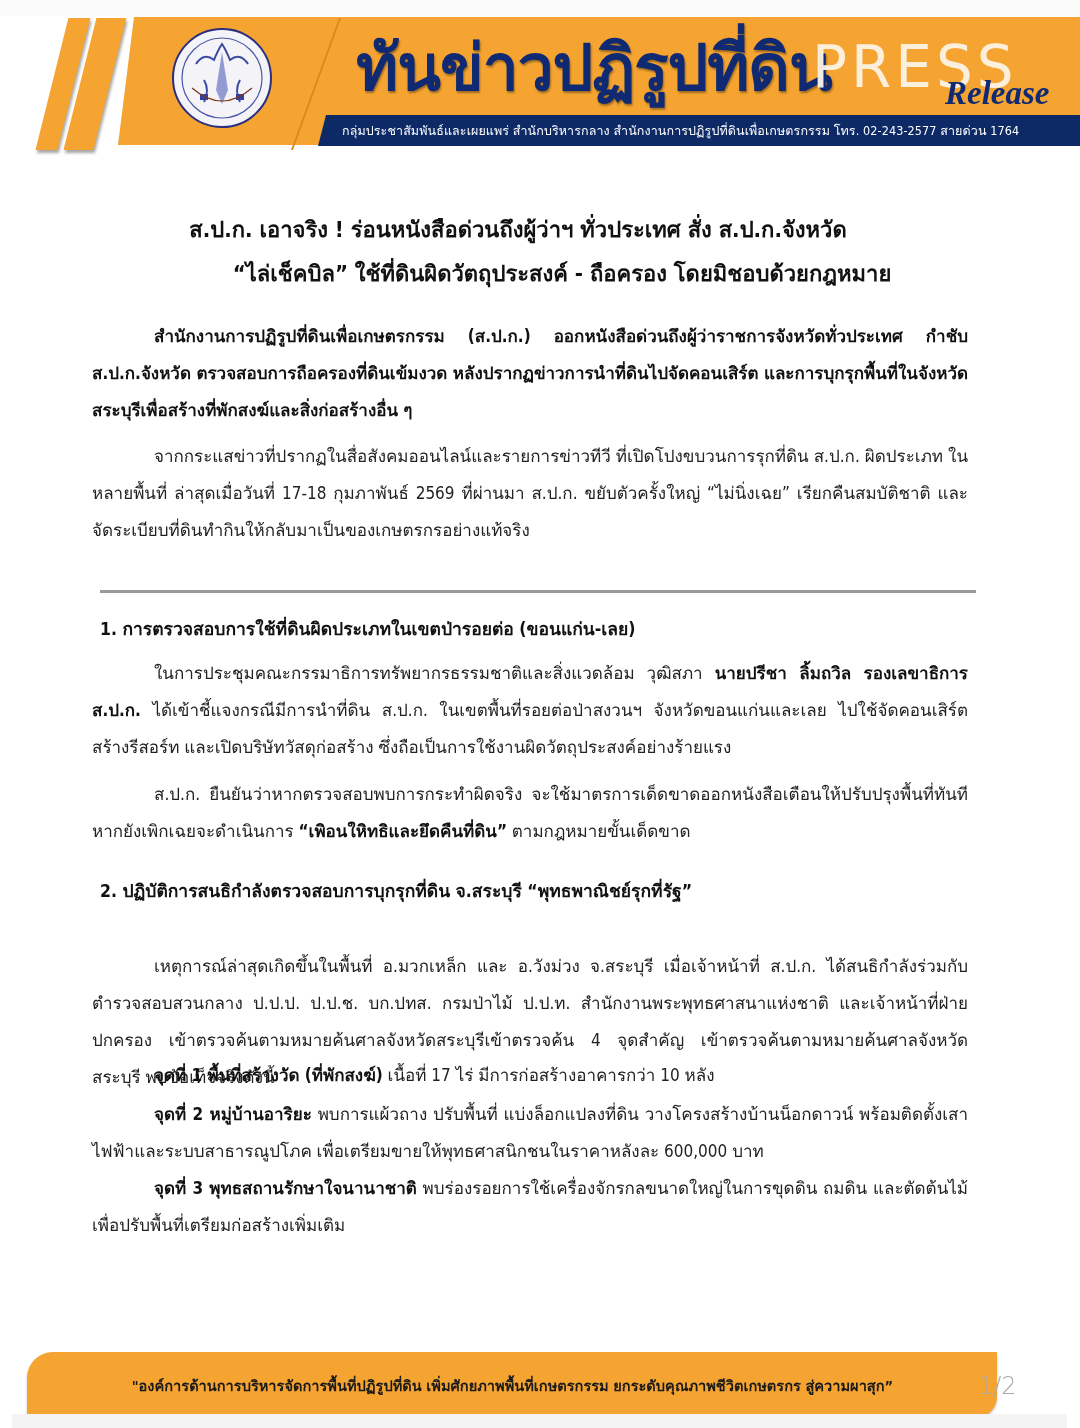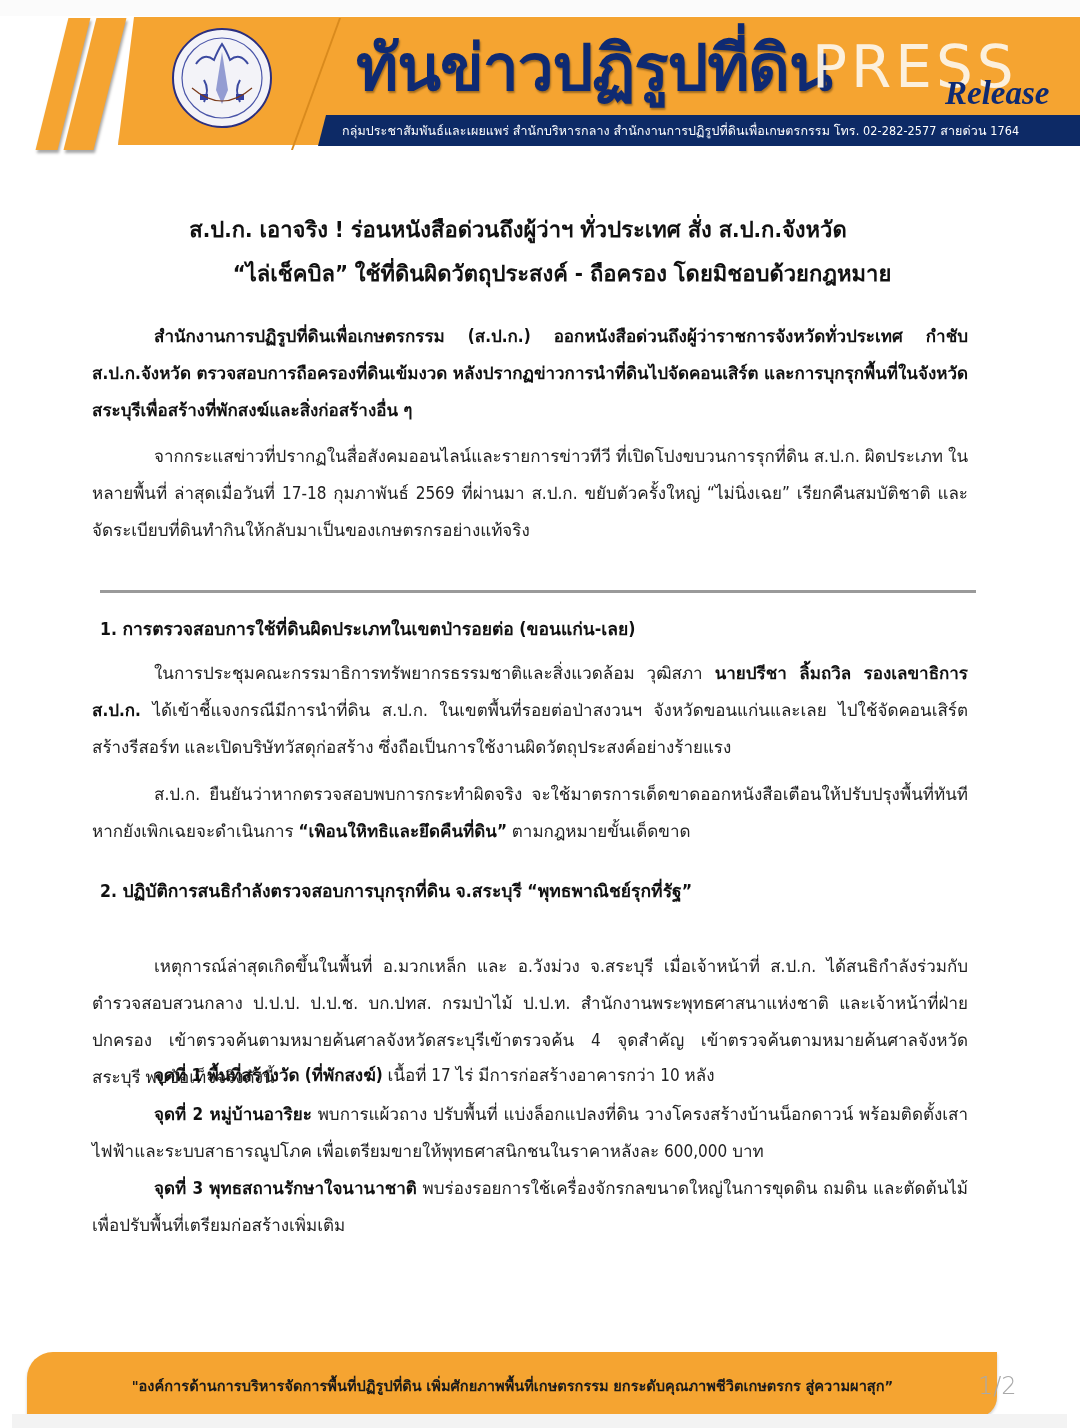--- a/index.html
+++ b/index.html
@@ -60,21 +60,21 @@
       <path d="M30 50 q6 10 0 22 M66 50 q-6 10 0 22" fill="none" stroke="#3c4aa0" stroke-width="2"></path>
       <rect x="26" y="64" width="8" height="6" fill="#3340a0"></rect>
       <rect x="62" y="64" width="8" height="6" fill="#3340a0"></rect>
       <path d="M18 58 q30 26 60 0" fill="none" stroke="#7a3a1a" stroke-width="1.2"></path>
     </svg>
   </div>
   <div class="title-thai">ทันข่าวปฏิรูปที่ดิน</div>
   <div class="press">PRESS</div>
   <div class="release">Release</div>
   <div class="subbar"></div>
-  <div class="subbar-text">กลุ่มประชาสัมพันธ์และเผยแพร่ สำนักบริหารกลาง สำนักงานการปฏิรูปที่ดินเพื่อเกษตรกรรม โทร. 02-282-2577 สายด่วน 1764</div>
+  <div class="subbar-text">กลุ่มประชาสัมพันธ์และเผยแพร่ สำนักบริหารกลาง สำนักงานการปฏิรูปที่ดินเพื่อเกษตรกรรม โทร. 02-243-2577 สายด่วน 1764</div>
 </div>
 
 <div class="headline h1a">ส.ป.ก. เอาจริง ! ร่อนหนังสือด่วนถึงผู้ว่าฯ ทั่วประเทศ สั่ง ส.ป.ก.จังหวัด</div>
 <div class="headline h1b">“ไล่เช็คบิล” ใช้ที่ดินผิดวัตถุประสงค์ - ถือครอง โดยมิชอบด้วยกฎหมาย</div>
 
 <div class="para bold indent" style="top:318px;">สำนักงานการปฏิรูปที่ดินเพื่อเกษตรกรรม (ส.ป.ก.) ออกหนังสือด่วนถึงผู้ว่าราชการจังหวัดทั่วประเทศ กำชับ ส.ป.ก.จังหวัด ตรวจสอบการถือครองที่ดินเข้มงวด หลังปรากฏข่าวการนำที่ดินไปจัดคอนเสิร์ต และการบุกรุกพื้นที่ในจังหวัดสระบุรีเพื่อสร้างที่พักสงฆ์และสิ่งก่อสร้างอื่น ๆ</div>
 
 <div class="para indent" style="top:438px;">จากกระแสข่าวที่ปรากฏในสื่อสังคมออนไลน์และรายการข่าวทีวี ที่เปิดโปงขบวนการรุกที่ดิน ส.ป.ก. ผิดประเภท ในหลายพื้นที่ ล่าสุดเมื่อวันที่ 17-18 กุมภาพันธ์ 2569 ที่ผ่านมา ส.ป.ก. ขยับตัวครั้งใหญ่ “ไม่นิ่งเฉย” เรียกคืนสมบัติชาติ และจัดระเบียบที่ดินทำกินให้กลับมาเป็นของเกษตรกรอย่างแท้จริง</div>
 
 <div class="hr"></div>

